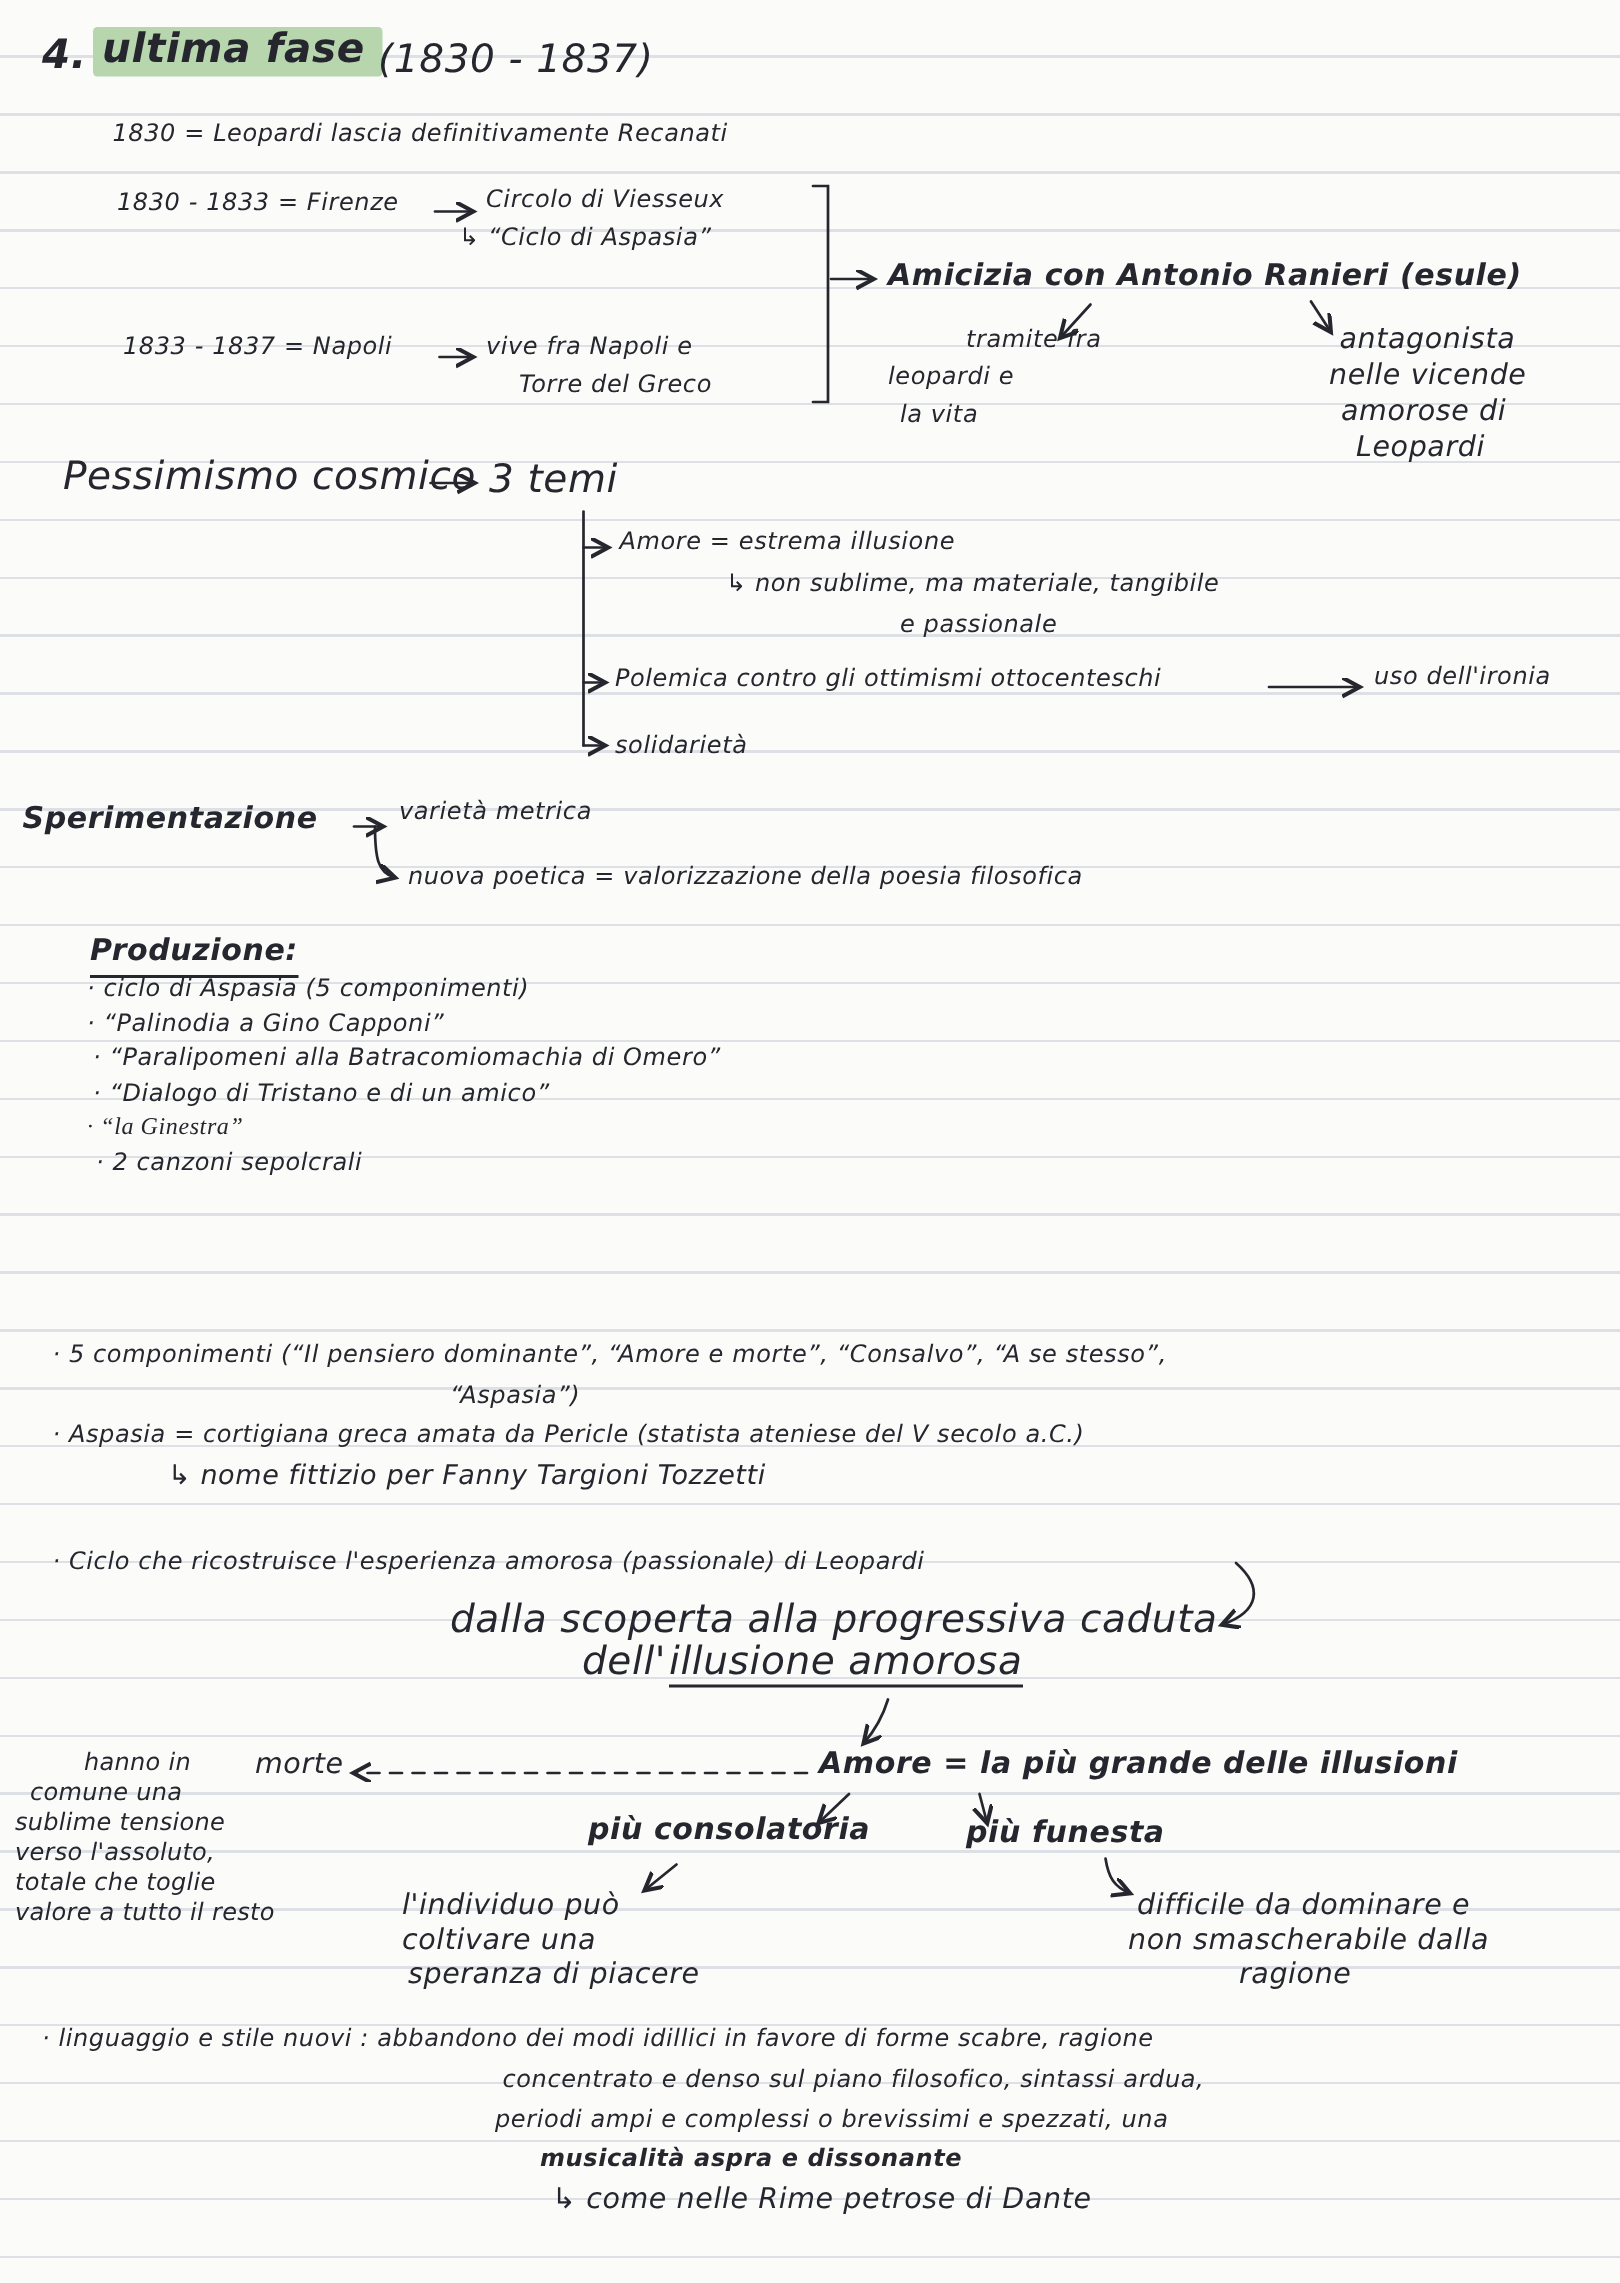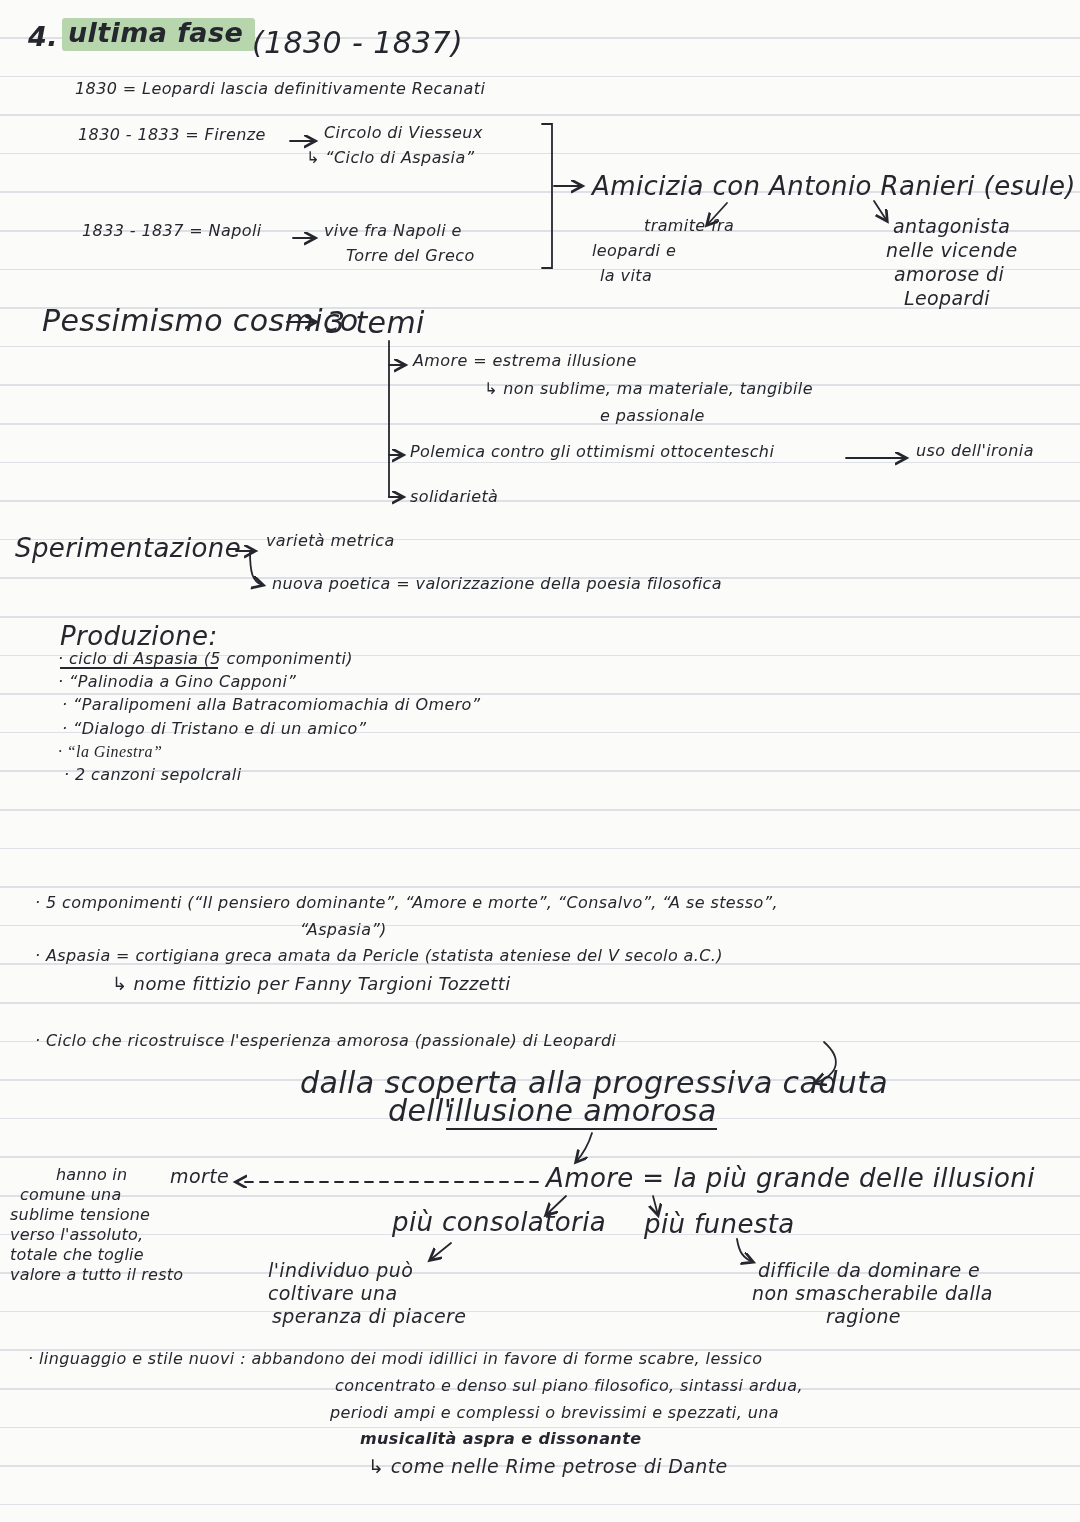--- a/index.html
+++ b/index.html
@@ -19,28 +19,28 @@
   .hw{
     position:absolute;
     font-family:"DejaVu Sans", sans-serif;
     font-style:italic;
     color:#26262f;
     letter-spacing:.4px;
     white-space:nowrap;
     line-height:1.12;
   }
   .body{font-size:16px;}
-  .body21{font-size:26px;}
+  .body21{font-size:20px;font-weight:bold;}
   .body19{font-size:19px;}
   .small19{font-size:18px;}
   .tiny{font-size:16px;letter-spacing:.2px;}
-  .lg{font-size:30px;}
+  .lg{font-size:26px;}
   .h1{font-size:27px;font-weight:600;}
   .h2{font-size:29px;font-weight:600;color:#2e7d56;}
-  .u1{border-bottom:2px solid #26262f;padding-bottom:16px;}
+  .u1{border-bottom:2px solid #26262f;padding-bottom:6px;}
   .u2{border-bottom:2.5px solid #26262f;}
   .hl{background:#b7d6ae;border-radius:3px;padding:0 12px 3px 6px;}
 </style>
 </head>
 <body>
 
 <div class="page">
   <svg class="connectors" width="1080" height="1522">
     <defs>
       <marker id="ah" markerWidth="9" markerHeight="9" refX="6.2" refY="3.5" orient="auto">
@@ -123,19 +123,19 @@
       <div class="hw body19" style="left: 170px; top: 1166px;">morte</div>
       <div class="hw body21" style="left: 546px; top: 1164px;">Amore = la più grande delle illusioni</div>
       <div class="hw body21" style="left: 392px; top: 1208px;">più consolatoria</div>
       <div class="hw body21" style="left: 644px; top: 1210px;">più funesta</div>
       <div class="hw body19" style="left: 268px; top: 1260px;">l'individuo può</div>
       <div class="hw body19" style="left: 268px; top: 1283px;">coltivare una</div>
       <div class="hw body19" style="left: 272px; top: 1306px;">speranza di piacere</div>
       <div class="hw body19" style="left: 758px; top: 1260px;">difficile da dominare e</div>
       <div class="hw body19" style="left: 752px; top: 1283px;">non smascherabile dalla</div>
       <div class="hw body19" style="left: 826px; top: 1306px;">ragione</div>
-      <div class="hw body" style="left: 28px; top: 1350px;">· linguaggio e stile nuovi : abbandono dei modi idillici in favore di forme scabre, lessico</div>
+      <div class="hw body" style="left: 28px; top: 1350px;">· linguaggio e stile nuovi : abbandono dei modi idillici in favore di forme scabre, ragione</div>
       <div class="hw body" style="left: 335px; top: 1377px;">concentrato e denso sul piano filosofico, sintassi ardua,</div>
       <div class="hw body" style="left: 330px; top: 1404px;">periodi ampi e complessi o brevissimi e spezzati, una</div>
       <div class="hw body" style="left: 360px; top: 1430px; font-weight: bold;">musicalità aspra e dissonante</div>
       <div class="hw body19" style="left: 368px; top: 1456px;">↳ come nelle Rime petrose di Dante</div>
     </div>
 </div>
 
 </body></html>

